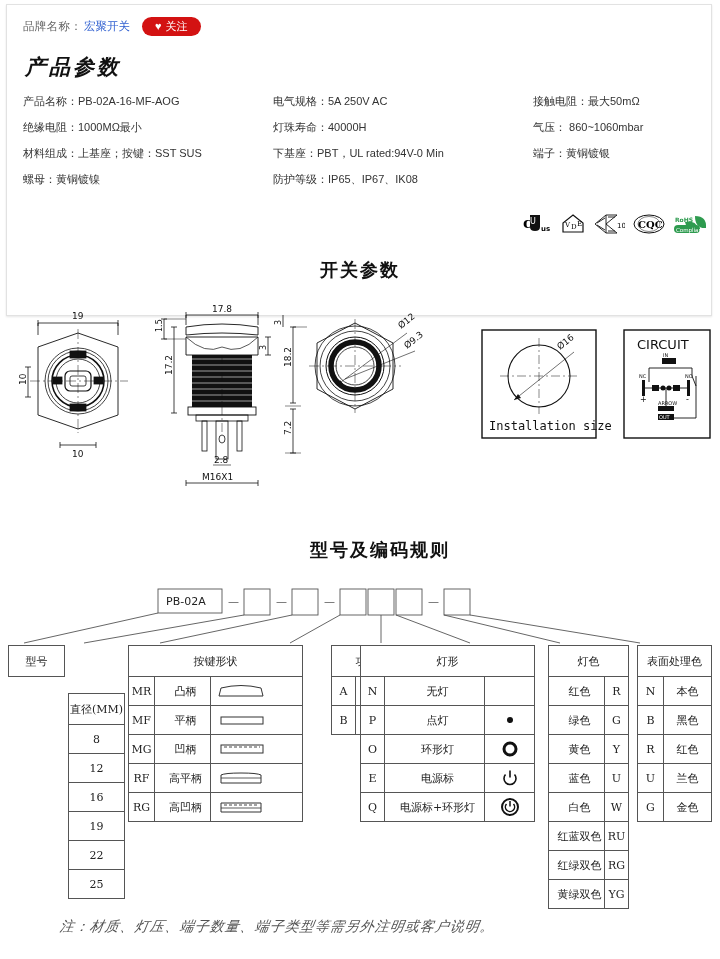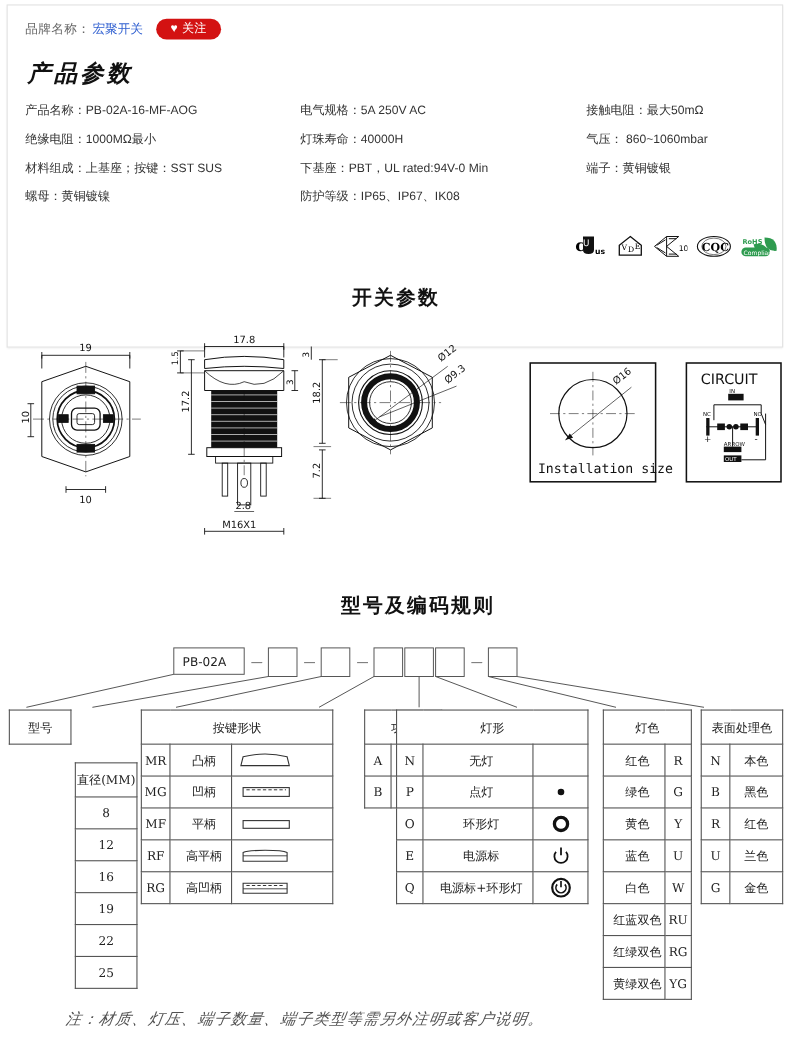--- a/index.html
+++ b/index.html
@@ -429,35 +429,35 @@
       <tr>
         <td style="width:26px;">MR</td>
         <td class="lcell" style="width:56px;">凸柄</td>
         <td class="shape-cell">
           <svg width="60" height="16" viewBox="0 0 60 16">
                 <path d="M8 13 L10 5 Q30 0 50 5 L52 13 Z" fill="none" stroke="#333" stroke-width="1"></path>
               </svg>
         </td>
       </tr>
       <tr>
+        <td>MF</td>
+        <td class="lcell">平柄</td>
+        <td class="shape-cell">
+          <svg width="60" height="16" viewBox="0 0 60 16">
+                <rect x="10" y="5" width="42" height="7" fill="none" stroke="#333" stroke-width="1"></rect>
+              </svg>
+        </td>
+      </tr>
+      <tr>
         <td>MG</td>
         <td class="lcell">凹柄</td>
         <td class="shape-cell">
           <svg width="60" height="16" viewBox="0 0 60 16">
                 <rect x="10" y="4" width="42" height="8" fill="none" stroke="#333" stroke-width="1"></rect>
                 <line x1="13" y1="6" x2="49" y2="6" stroke="#333" stroke-dasharray="3,2" stroke-width="0.9"></line>
-              </svg>
-        </td>
-      </tr>
-      <tr>
-        <td>MF</td>
-        <td class="lcell">平柄</td>
-        <td class="shape-cell">
-          <svg width="60" height="16" viewBox="0 0 60 16">
-                <rect x="10" y="5" width="42" height="7" fill="none" stroke="#333" stroke-width="1"></rect>
               </svg>
         </td>
       </tr>
       <tr>
         <td>RF</td>
         <td class="lcell">高平柄</td>
         <td class="shape-cell">
           <svg width="60" height="16" viewBox="0 0 60 16">
                 <path d="M10 13 L10 5 Q14 3 30 3 Q46 3 50 5 L50 13 Z" fill="none" stroke="#333" stroke-width="1"></path>
                 <line x1="10" y1="8" x2="50" y2="8" stroke="#333" stroke-width="0.8"></line>

